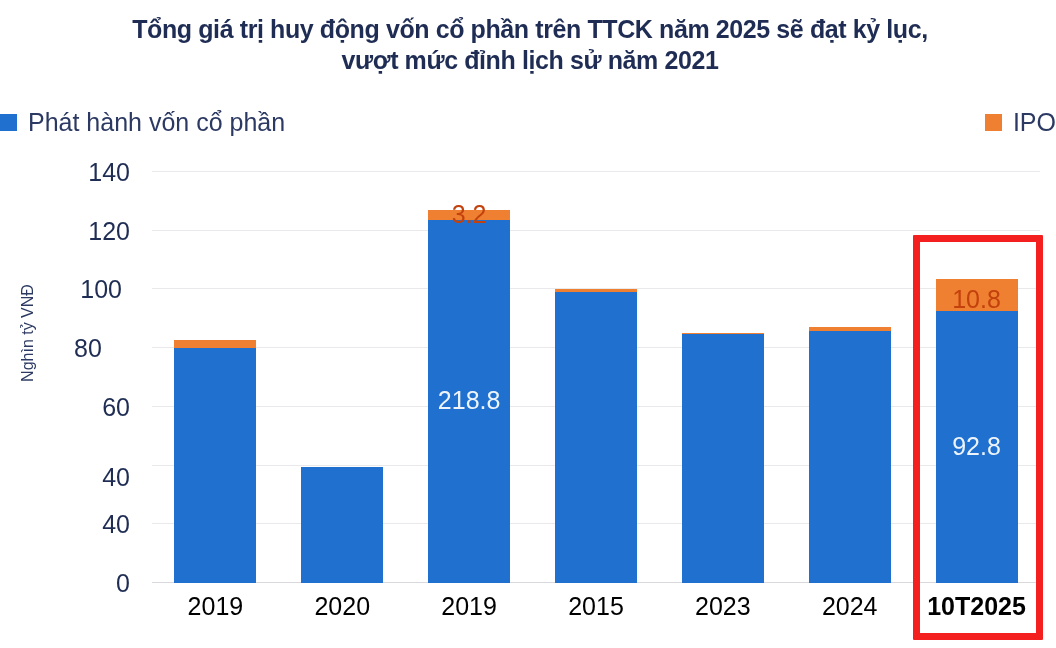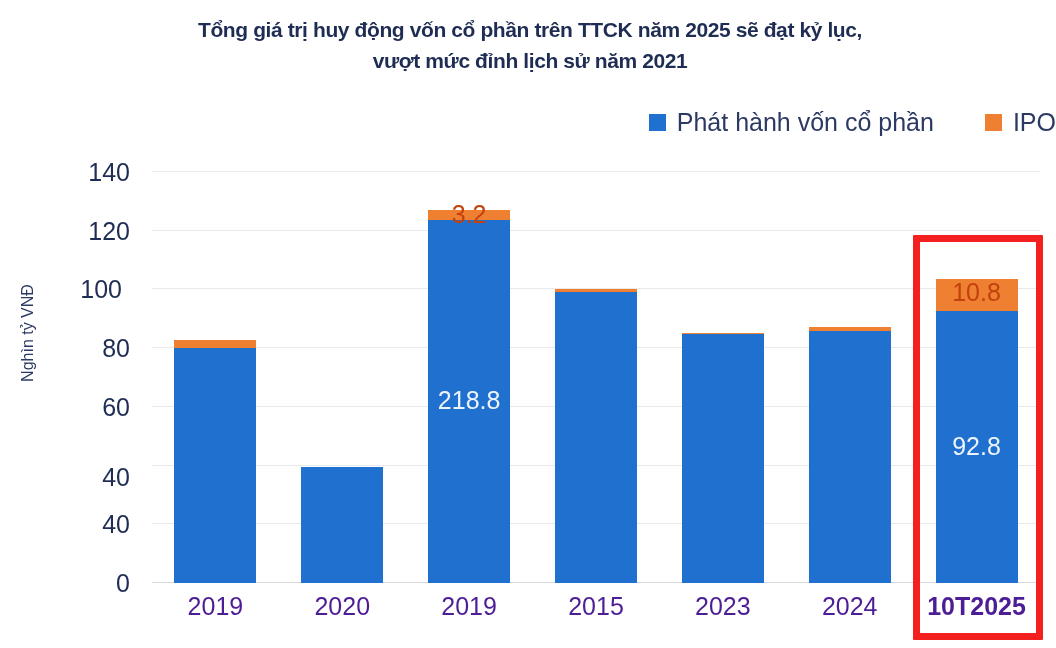--- a/index.html
+++ b/index.html
@@ -25,36 +25,36 @@
 
   
   .title-block {
     position: absolute;
     left: 60px;
     top: 14px;
     width: 940px;
     text-align: center;
   }
   .title-line {
-    font-size: 21px;
+    font-size: 25px;
     font-weight: bold;
     letter-spacing: -0.4px;
     color: #1f2d54;
     line-height: 31px;
     white-space: nowrap;
   }
 
   
   .legend {
     position: absolute;
     left: 0;
     top: 110px;
     width: 1056px;
     display: flex;
-    justify-content: flex-end;
+    justify-content: space-between;
     align-items: center;
     gap: 51px;
   }
   .legend-item {
     display: flex;
     align-items: center;
     gap: 11px;
   }
   .legend-swatch {
     width: 17px;
@@ -140,21 +140,21 @@
   }
   .seg-label.on-blue   { color: #eef4fb; }
   .seg-label.on-orange { color: #c2410c; }
 
   
   .xlabel {
     position: absolute;
     top: 594px;
     text-align: center;
     font-size: 25px;
-    color: #4c1d95;
+    color: #000000;
     line-height: 1;
     white-space: nowrap;
   }
   .xlabel.bold { font-weight: bold; }
 
   
   .highlight-box {
     position: absolute;
     border: 7px solid #f42020;
     box-sizing: border-box;
@@ -183,21 +183,21 @@
       </div>
     </div>
 
   <div class="y-axis-title">Nghìn tỷ VNĐ</div>
 
   <div id="ytick-labels">
       <div class="ytick-label" style="left: 46px; top: 571px;">0</div>
       <div class="ytick-label" style="left: 46px; top: 512.286px;">40</div>
       <div class="ytick-label" style="left: 46px; top: 465px;">40</div>
       <div class="ytick-label" style="left: 46px; top: 394.857px;">60</div>
-      <div class="ytick-label" style="left: 46px; top: 336.143px;">80</div>
+      <div class="ytick-label" style="left: 46px; top: 336.143px; text-align: center;">80</div>
       <div class="ytick-label" style="left: 38px; top: 277.429px;">100</div>
       <div class="ytick-label" style="left: 46px; top: 218.714px;">120</div>
       <div class="ytick-label" style="left: 46px; top: 160px;">140</div>
     </div>
 
   <div class="plot" id="plot">
       <div class="gridline" style="bottom: 0px;"></div>
       <div class="gridline" style="bottom: 58.7143px;"></div>
       <div class="gridline" style="bottom: 117.429px;"></div>
       <div class="gridline" style="bottom: 176.143px;"></div>
@@ -243,14 +243,14 @@
       <div class="xlabel" style="left: 659.429px; width: 126.857px;">2023</div>
       <div class="xlabel" style="left: 786.286px; width: 126.857px;">2024</div>
       <div class="xlabel bold" style="left: 913.143px; width: 126.857px;">10T2025</div>
     </div>
 
   <div class="highlight-box" id="highlight-box" style="left: 912.571px; width: 130px; top: 234.86px; height: 405.14px;"></div>
 
 <div class="seg-label on-blue" style="left: 408.143px; width: 122px; top: 388.426px; position: absolute;">218.8</div>
     <div class="seg-label on-orange" style="left: 408.143px; width: 122px; top: 202.155px; position: absolute;">3.2</div>
     <div class="seg-label on-blue" style="left: 915.571px; width: 122px; top: 433.783px; position: absolute;">92.8</div>
-    <div class="seg-label on-orange" style="left: 915.571px; width: 122px; top: 280px; position: absolute;">10.8</div>
+    <div class="seg-label on-orange" style="left: 915.571px; width: 122px; top: 287px; position: absolute;">10.8</div>
   </div>
 
 </body></html>

